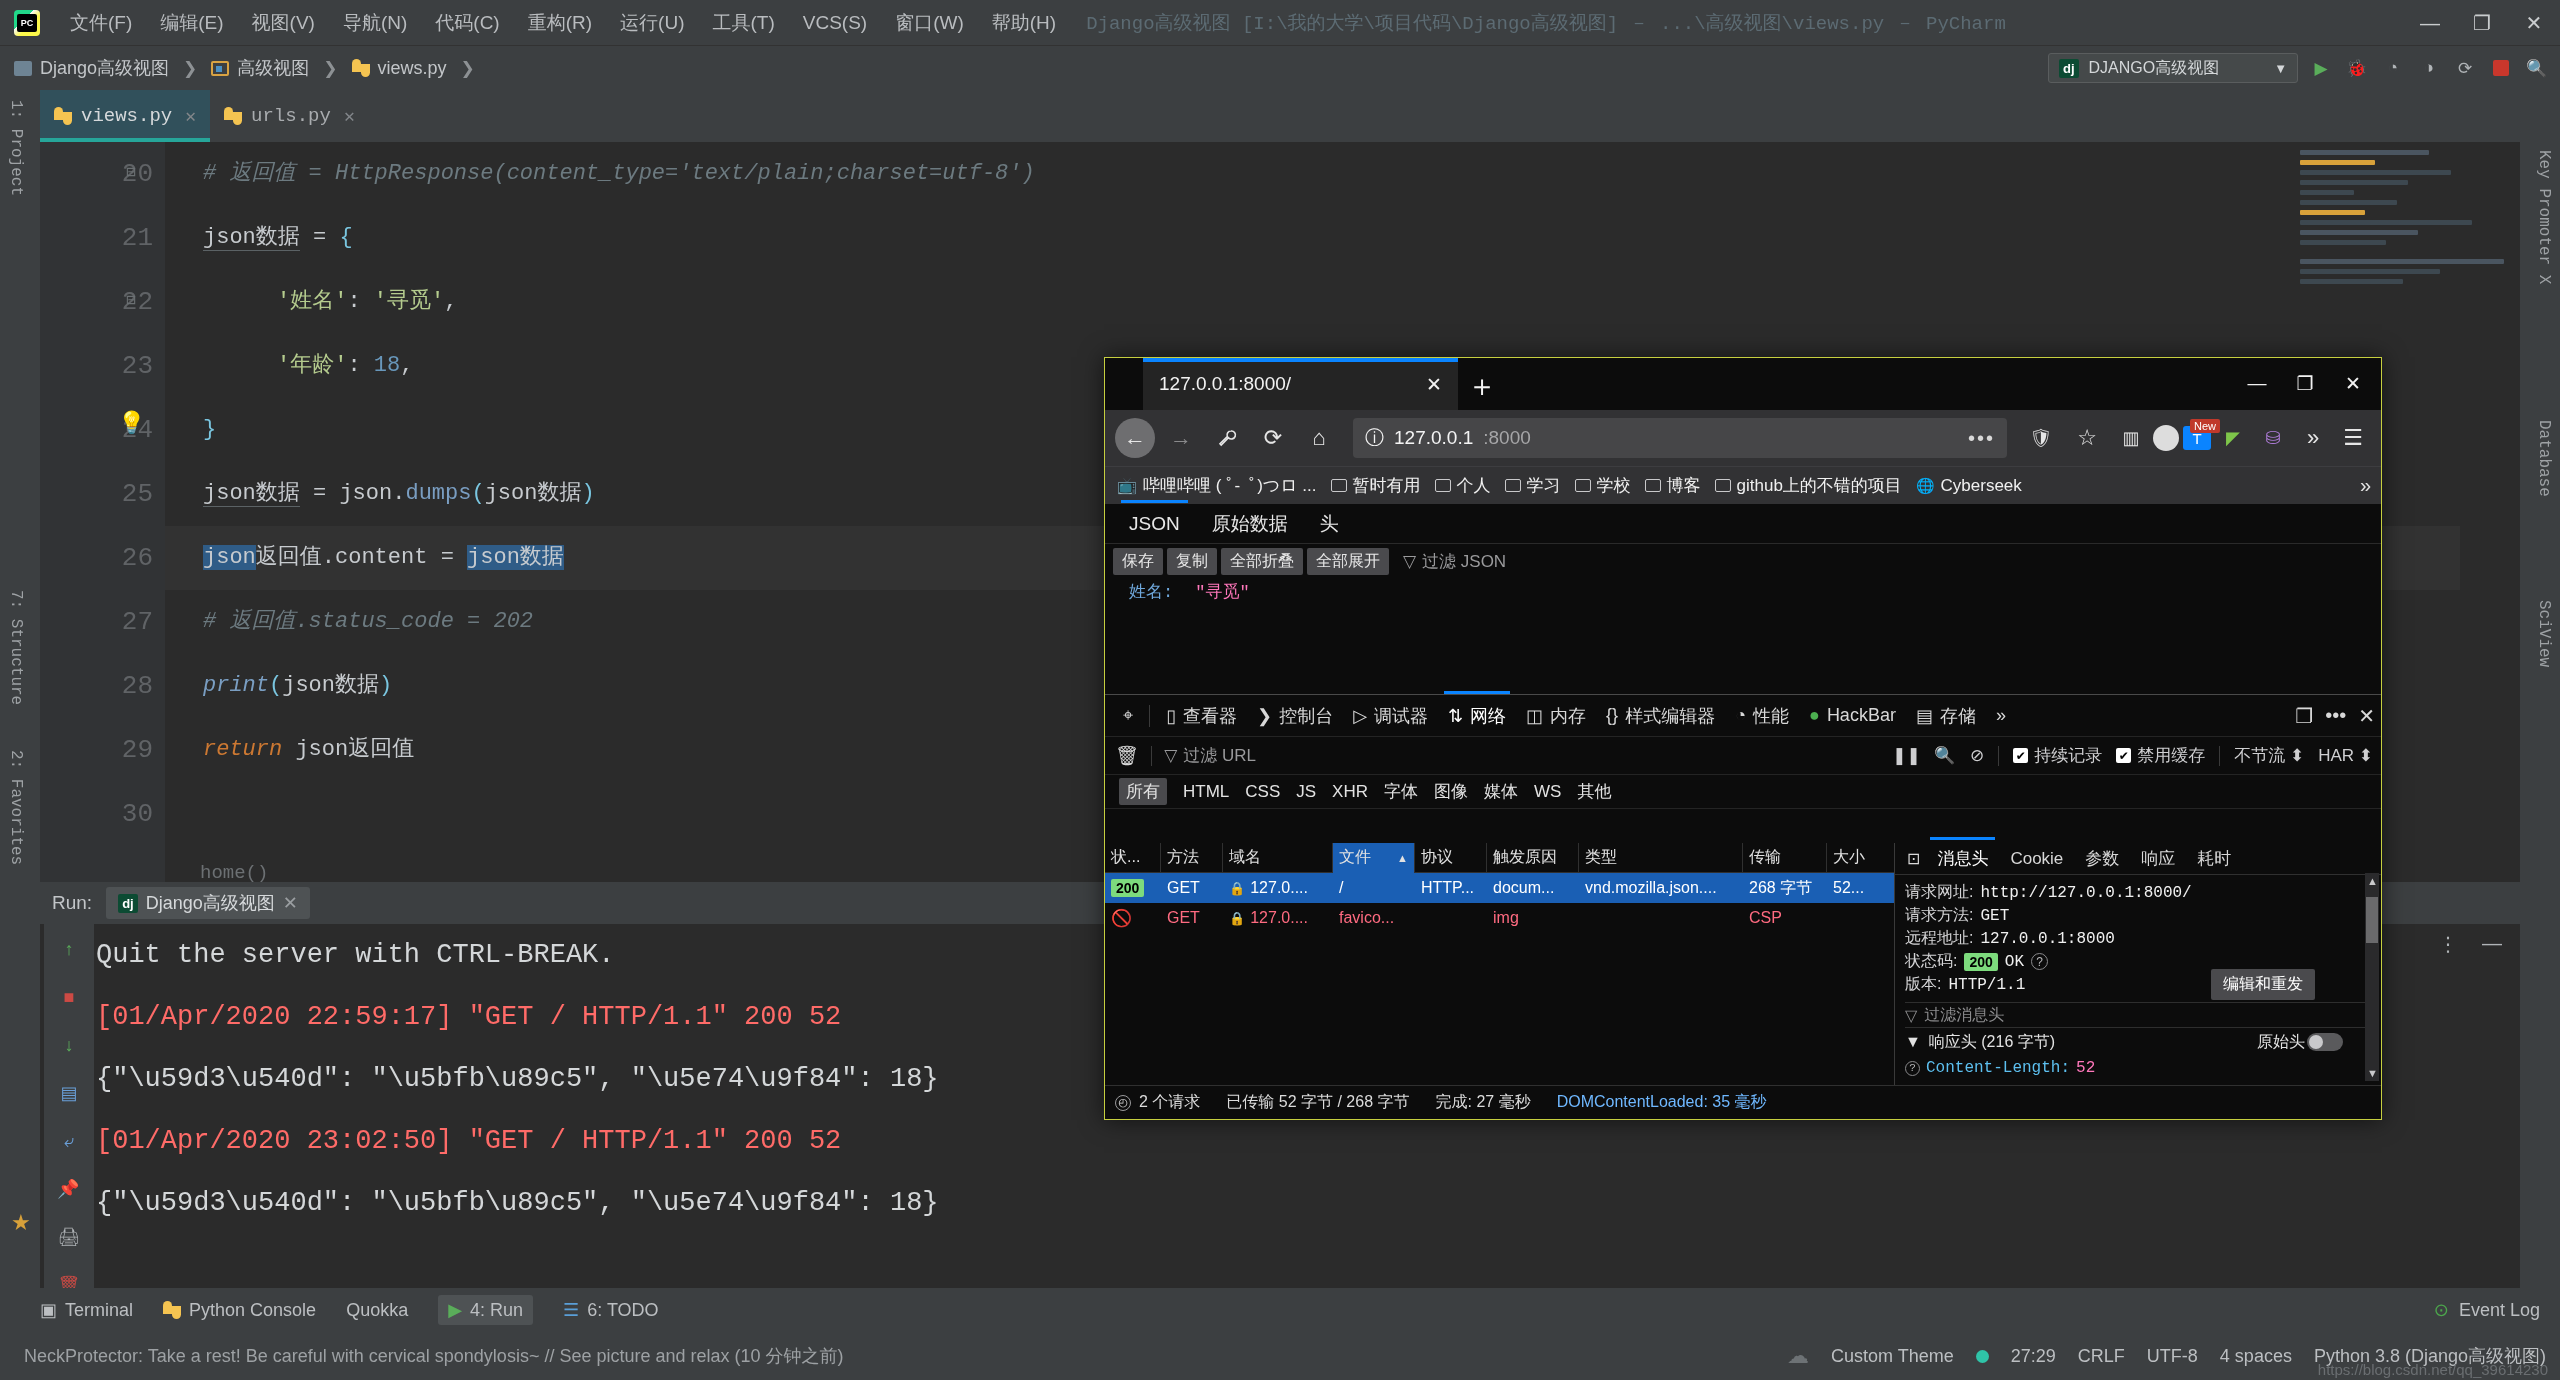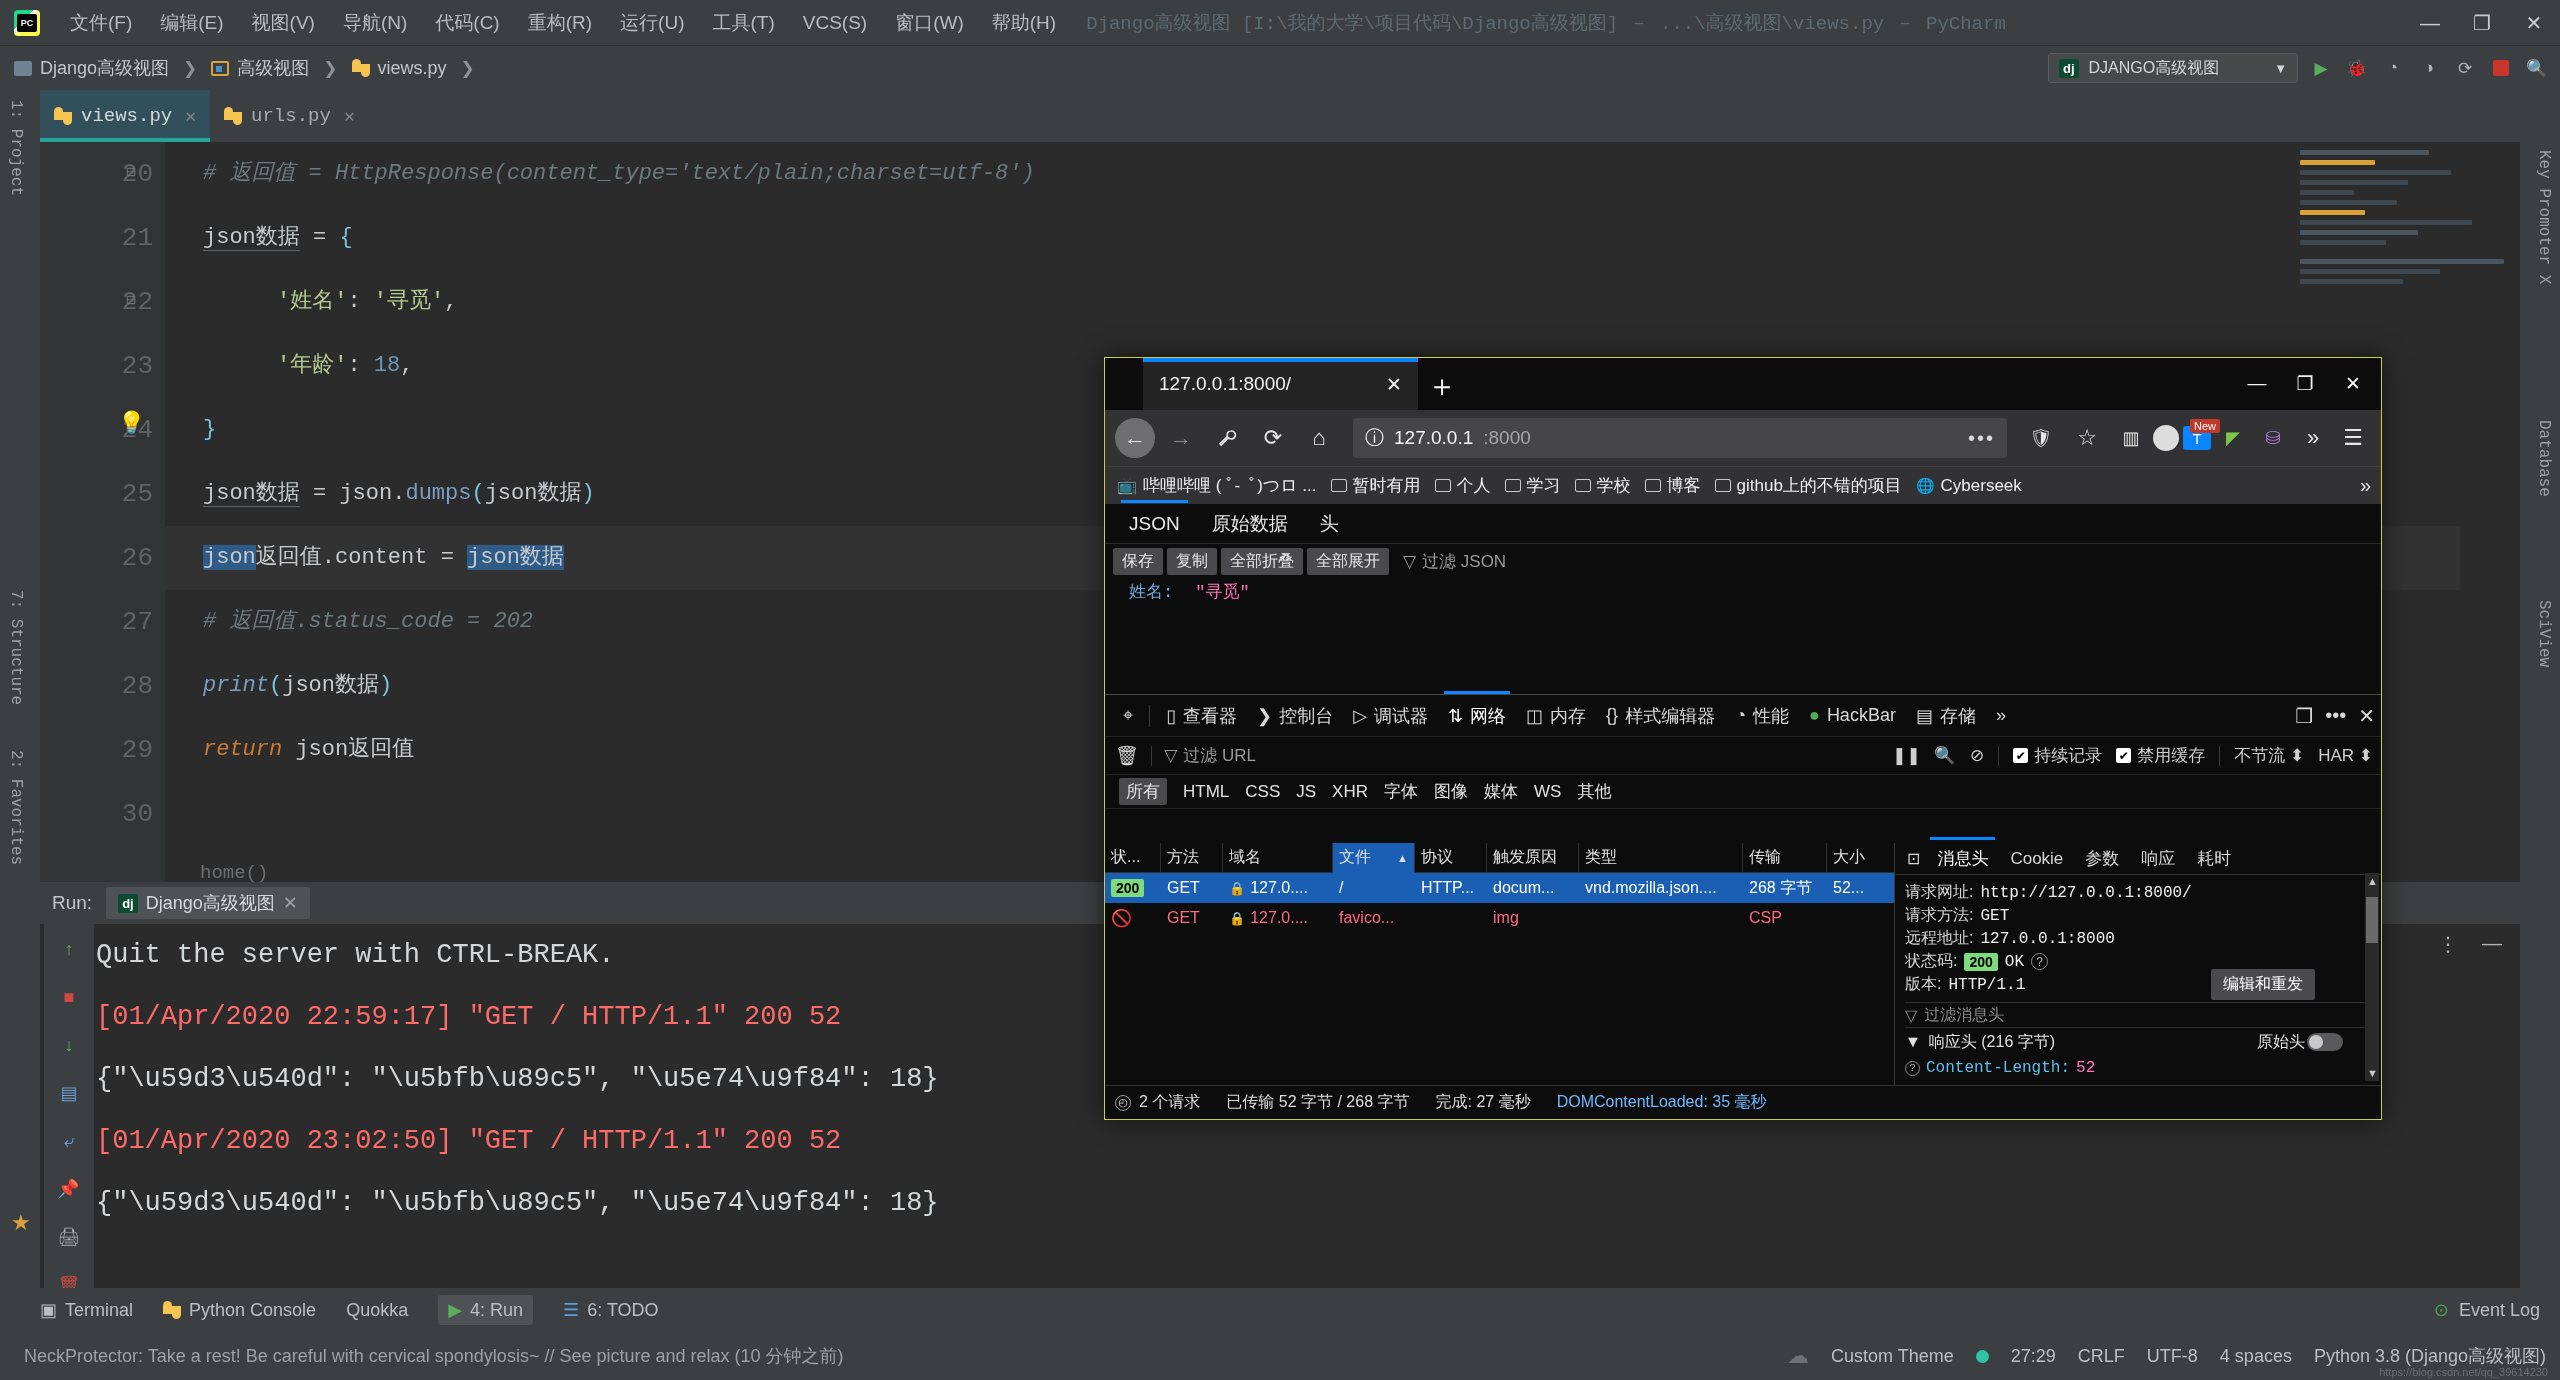--- a/index.html
+++ b/index.html
@@ -140,30 +140,30 @@
   .tw.active { background:#4e5254; padding: 4px 10px; border-radius:3px; }
   .toolwin-right { position:absolute; right: 20px; display:flex; align-items:center; gap: 10px; color:#bcbfc2; font-size:18px;}
 
   .statusbar {
     position:absolute; left:0; bottom: 0; width: 2560px; height: 48px; background:#3c3f41;
     display:flex; align-items:center; padding-left: 24px; color:#9da1a4; font-size: 18px;
   }
   .sb-right { position:absolute; right: 14px; display:flex; align-items:center; gap: 22px; color:#bcbfc2; font-size:18px; }
   .sb-dot { width: 13px; height: 13px; border-radius:50%; background:#2fc4a8; display:inline-block; }
   .sb-cloud { color:#6d7275; font-size: 22px; }
-  .watermark { position:absolute; right: 12px; bottom: 2px; color: #6a6e71; font-size: 11px; margin-top: 16px; }
+  .watermark { position:absolute; right: 12px; bottom: 2px; color: #6a6e71; font-size: 15px; margin-top: 16px; }
 
   
   .ff {
     position:absolute; left: 1104px; top: 357px; width: 1278px; height: 763px;
     background:#0c0c0c; border: 1px solid #c6cf3f; box-shadow: 0 0 22px rgba(0,0,0,.6);
   }
   .ff-tabstrip { height: 52px; background:#0c0c0c; display:flex; align-items:flex-end; position:relative; }
   .ff-tab {
-    margin-left: 38px; width: 275px; height: 52px; background:#242424;
+    margin-left: 38px; width: 315px; height: 52px; background:#242424;
     display:flex; align-items:center; justify-content:space-between; padding: 0 16px;
     color:#f2f2f2; font-size: 19px; position: relative;
   }
   .ff-tab::before { content:""; position:absolute; left:0; top:0; width:100%; height:4px; background:#0a84ff; }
   .ff-newtab { width: 48px; height:48px; display:flex; align-items:center; justify-content:center;
                color:#f2f2f2; font-size: 30px; }
   .ff-wctrl { position:absolute; right: 4px; top: 4px; display:flex; }
   .ff-wbtn { width: 48px; height: 42px; display:flex; align-items:center; justify-content:center; color:#f2f2f2; font-size:19px;}
 
   .ff-navbar { height: 56px; background:#323234; display:flex; align-items:center; padding: 0 10px; gap: 6px; }

